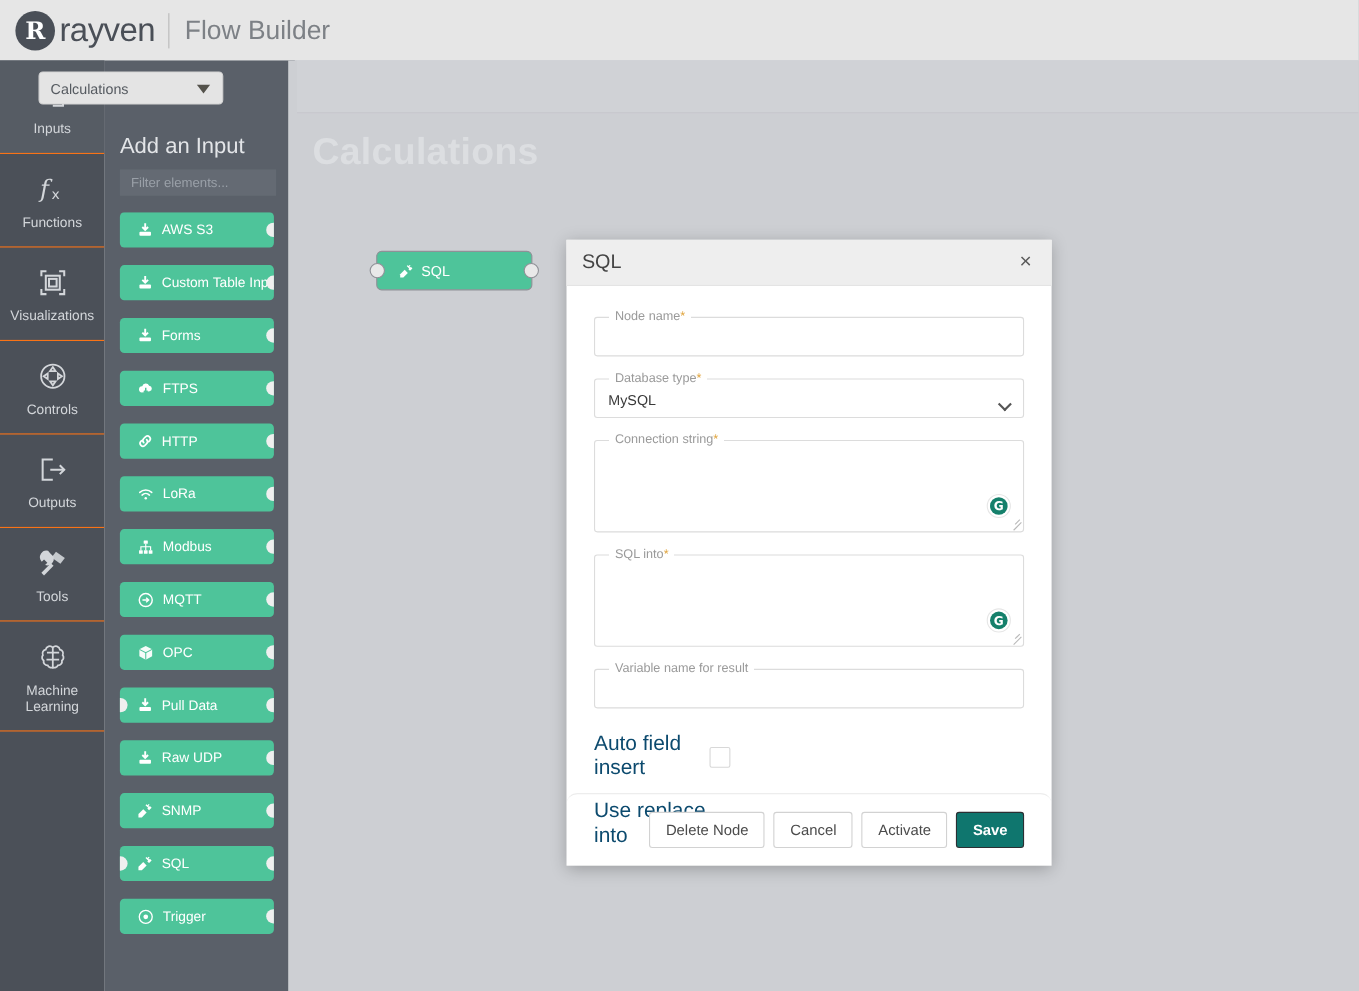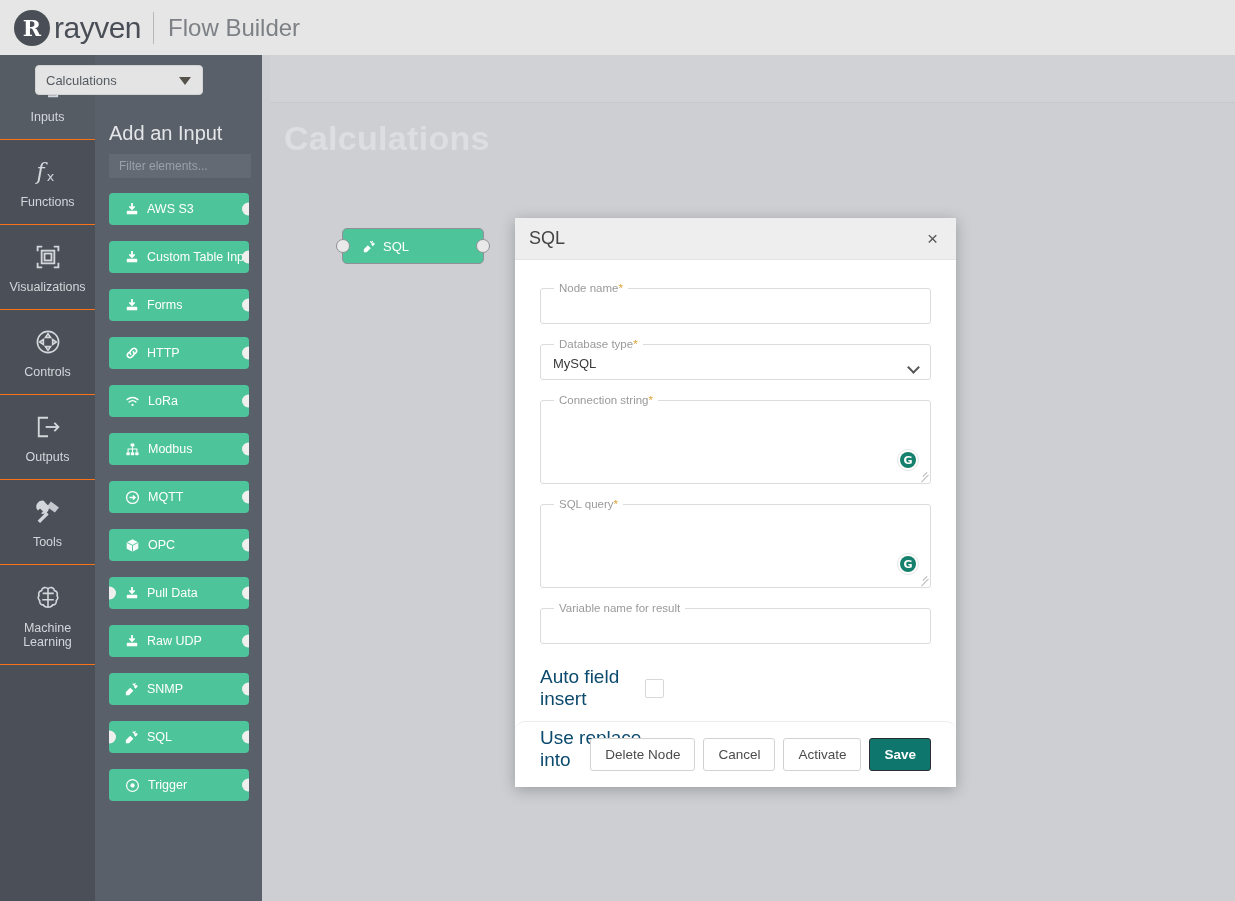--- a/index.html
+++ b/index.html
@@ -440,20 +440,31 @@
       <span class="el-icon">
         <svg width="14" height="14" viewBox="0 0 16 16" fill="#ffffff">
           <path d="M8 1 v6 M5 5 l3 3 3-3" stroke="#ffffff" stroke-width="2" fill="none"></path>
           <rect x="2" y="10" width="12" height="4" rx="1"></rect>
         </svg>
       </span>
       <span>Forms</span>
       <span class="el-port out"></span>
     </div>
 
+    <div class="el-item">
+      <span class="el-icon">
+        <svg width="15" height="15" viewBox="0 0 16 16" fill="#ffffff">
+          <path d="M4.3 11.5 a3 3 0 0 1 0.3 -6 a3.6 3.6 0 0 1 6.7 -0.6
+                   a2.8 2.8 0 0 1 0.5 5.5 z"></path>
+          <path d="M8 7 v4.3 M6.2 9.8 L8 11.8 L9.8 9.8" stroke="#4ec49a" stroke-width="1.4" fill="none"></path>
+        </svg>
+      </span>
+      <span>FTPS</span>
+      <span class="el-port out"></span>
+    </div>
 
     <div class="el-item">
       <span class="el-icon">
         <svg width="14" height="14" viewBox="0 0 16 16" fill="none" stroke="#ffffff" stroke-width="1.8" stroke-linecap="round">
           <path d="M6.5 9.5 a3 3 0 0 1 0 -4.2 l2 -2 a3 3 0 0 1 4.2 4.2 l-1 1"></path>
           <path d="M9.5 6.5 a3 3 0 0 1 0 4.2 l-2 2 a3 3 0 0 1 -4.2 -4.2 l1 -1"></path>
         </svg>
       </span>
       <span>HTTP</span>
       <span class="el-port out"></span>
@@ -596,21 +607,21 @@
     <fieldset class="field h-area">
       <legend><span>Connection string</span><span class="req">*</span></legend>
       <textarea class="field-input" style=""></textarea>
       <span class="grammarly">
         <span class="g-dot">G</span>
       </span>
       <span class="resize-grip"></span>
     </fieldset>
 
     <fieldset class="field h-area">
-      <legend><span>SQL query</span><span class="req">*</span></legend>
+      <legend><span>SQL into</span><span class="req">*</span></legend>
       <textarea class="field-input" style=""></textarea>
       <span class="grammarly">
         <span class="g-dot">G</span>
       </span>
       <span class="resize-grip"></span>
     </fieldset>
 
     <fieldset class="field h-text" style="margin-bottom:22px;">
       <legend>Variable name for result</legend>
       <input class="field-input" type="text" style="">

